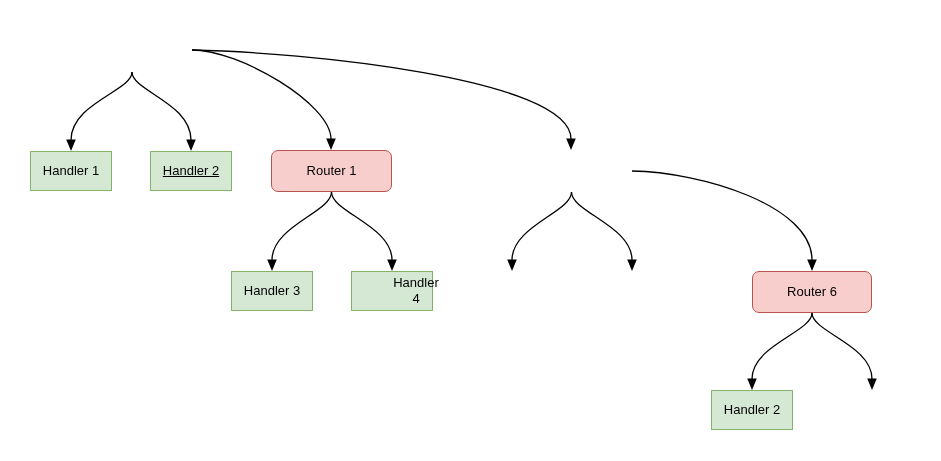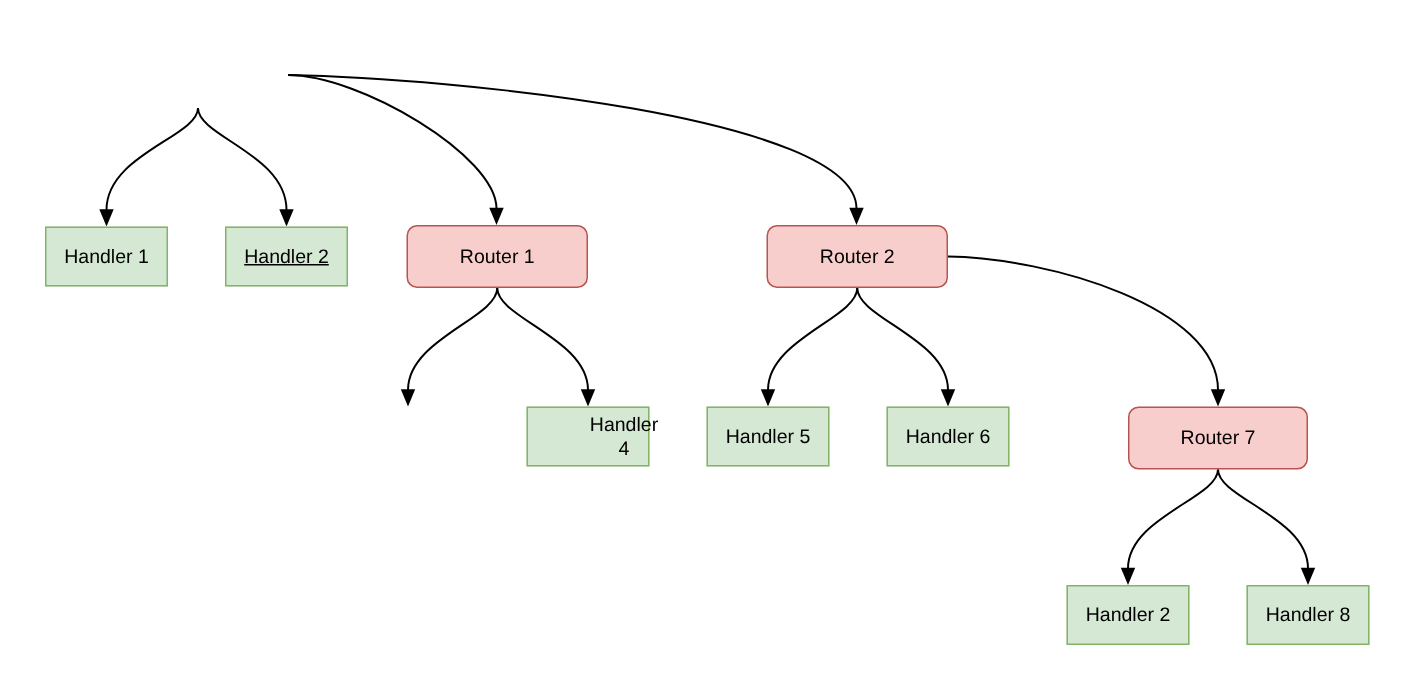--- a/index.html
+++ b/index.html
@@ -96,28 +96,25 @@
     <polygon class="arrow" points="867.2,378.5 876.8,378.5 872,390"></polygon>
   </svg>
 
 
   <div class="node handler" style="left:30px; top:151px; width:82px; height:40px;">Handler 1</div>
 
   <div class="node handler" style="left:150px; top:151px; width:82px; height:40px;text-decoration:underline;">Handler 2</div>
 
   <div class="node router" style="left:271px; top:150px; width:121px; height:42px;">Router 1</div>
 
-  <div class="node router" style="left:511px; top:150px; width:121px; height:42px;">Router 2</div>
 
+  <div class="node handler" style="left:231px; top:271px; width:82px; height:40px;">Handler 3</div>
 
   <div class="node handler" style="left:351px; top:271px; width:82px; height:40px;padding-left:48px;">Handler 4</div>
 
-  <div class="node handler" style="left:471px; top:271px; width:82px; height:40px;">Handler 5</div>
 
-  <div class="node handler" style="left:591px; top:271px; width:82px; height:40px;">Handler 6</div>
 
-  <div class="node router" style="left:752px; top:271px; width:120px; height:42px;">Router 7</div>
+  <div class="node router" style="left:752px; top:271px; width:120px; height:42px;">Router 6</div>
 
   <div class="node handler" style="left:711px; top:390px; width:82px; height:40px;">Handler 2</div>
 
-  <div class="node handler" style="left:831px; top:390px; width:82px; height:40px;">Handler 8</div>
 
 </div>
 
 </body></html>

